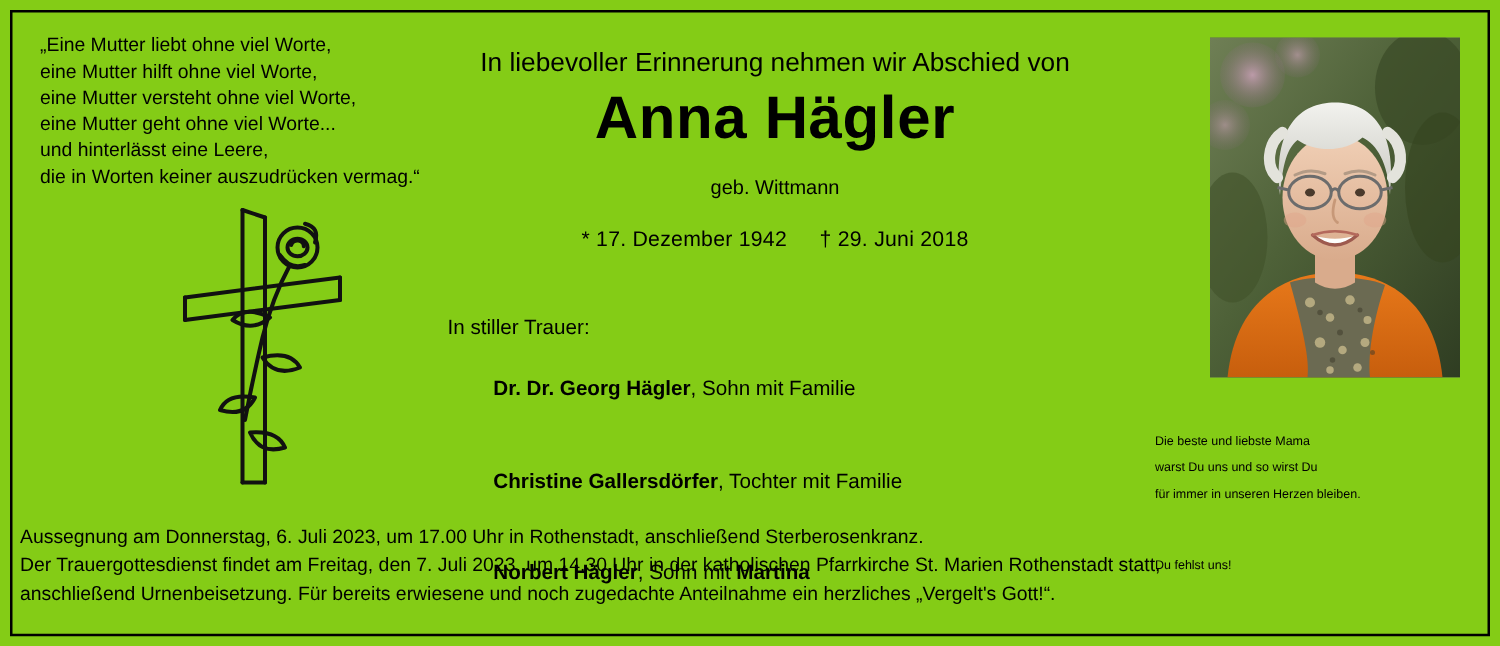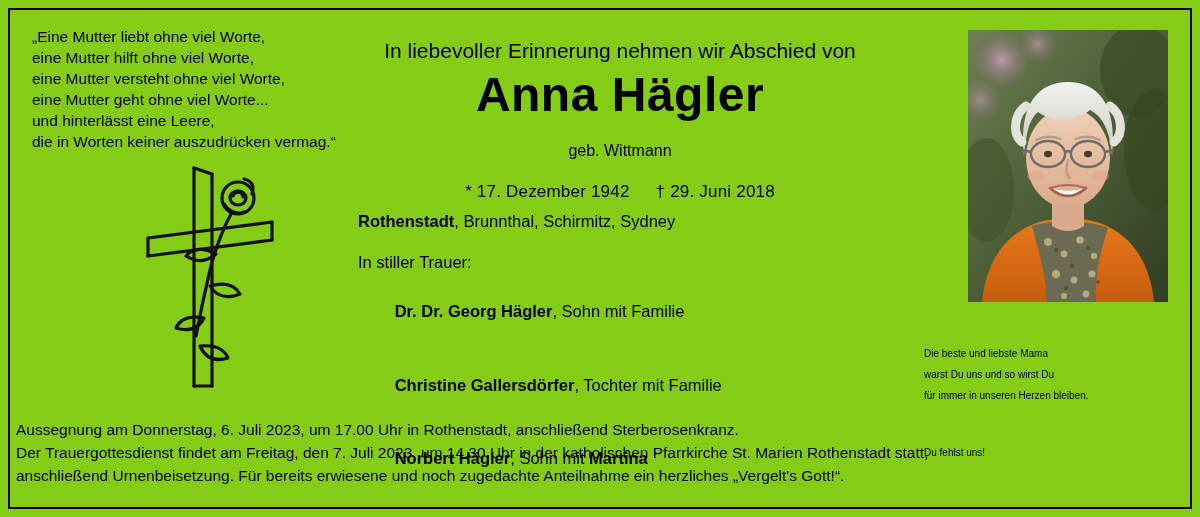--- a/index.html
+++ b/index.html
@@ -194,23 +194,20 @@
 
     <div class="center">
       <div class="intro">In liebevoller Erinnerung nehmen wir Abschied von</div>
       <div class="name">Anna Hägler</div>
       <div class="birthname">geb. Wittmann</div>
       <div class="dates">
         <span>* 17. Dezember 1942</span><span class="sep"></span><span>† 29. Juni 2018</span>
       </div>
     </div>
 
-    <div class="places">
-      <b>Rothenstadt</b><span>, Brunnthal, Schirmitz, Sydney</span>
-    </div>
 
     <div class="mourners">
       <div class="line">In stiller Trauer:</div>
       <div class="line">
         <b>Dr. Dr. Georg Hägler</b><span>, Sohn mit Familie</span>
       </div>
       <div class="line">
         <b>Christine Gallersdörfer</b><span>, Tochter mit Familie</span>
       </div>
       <div class="line">

